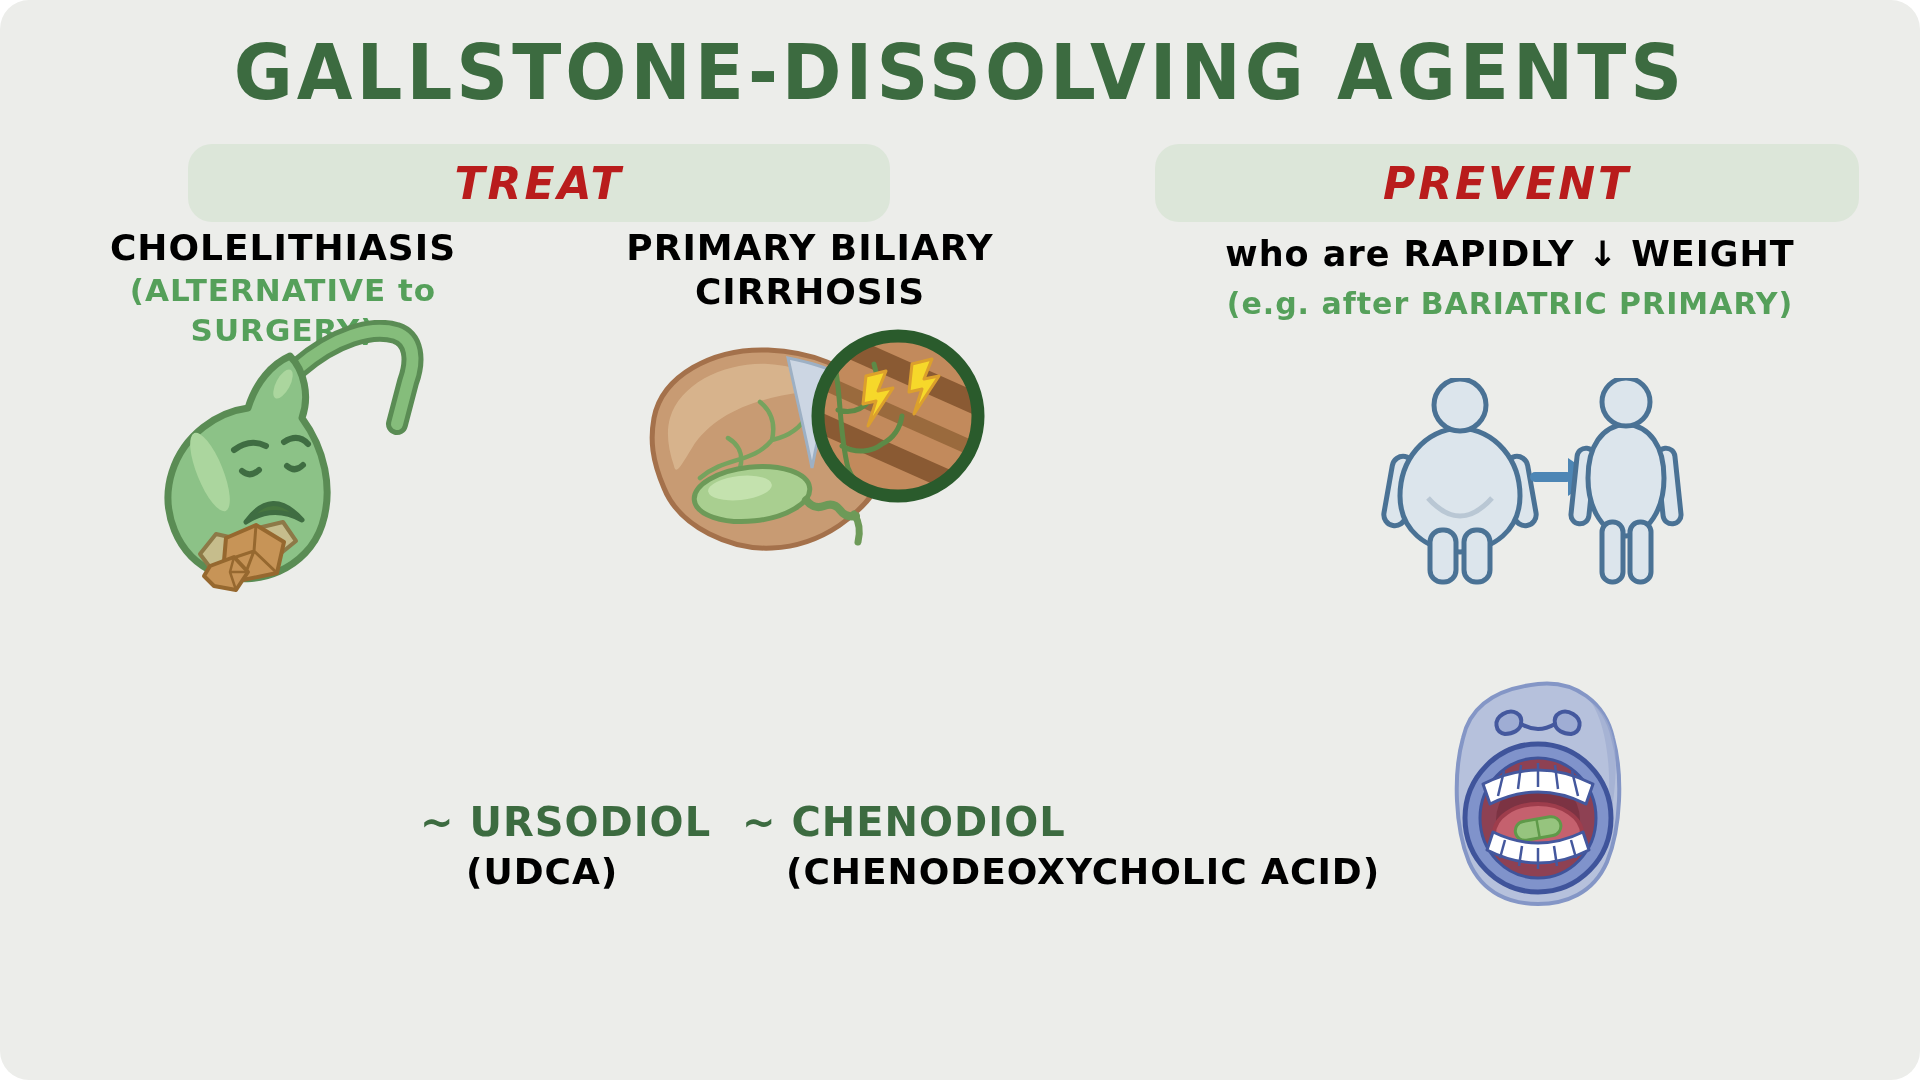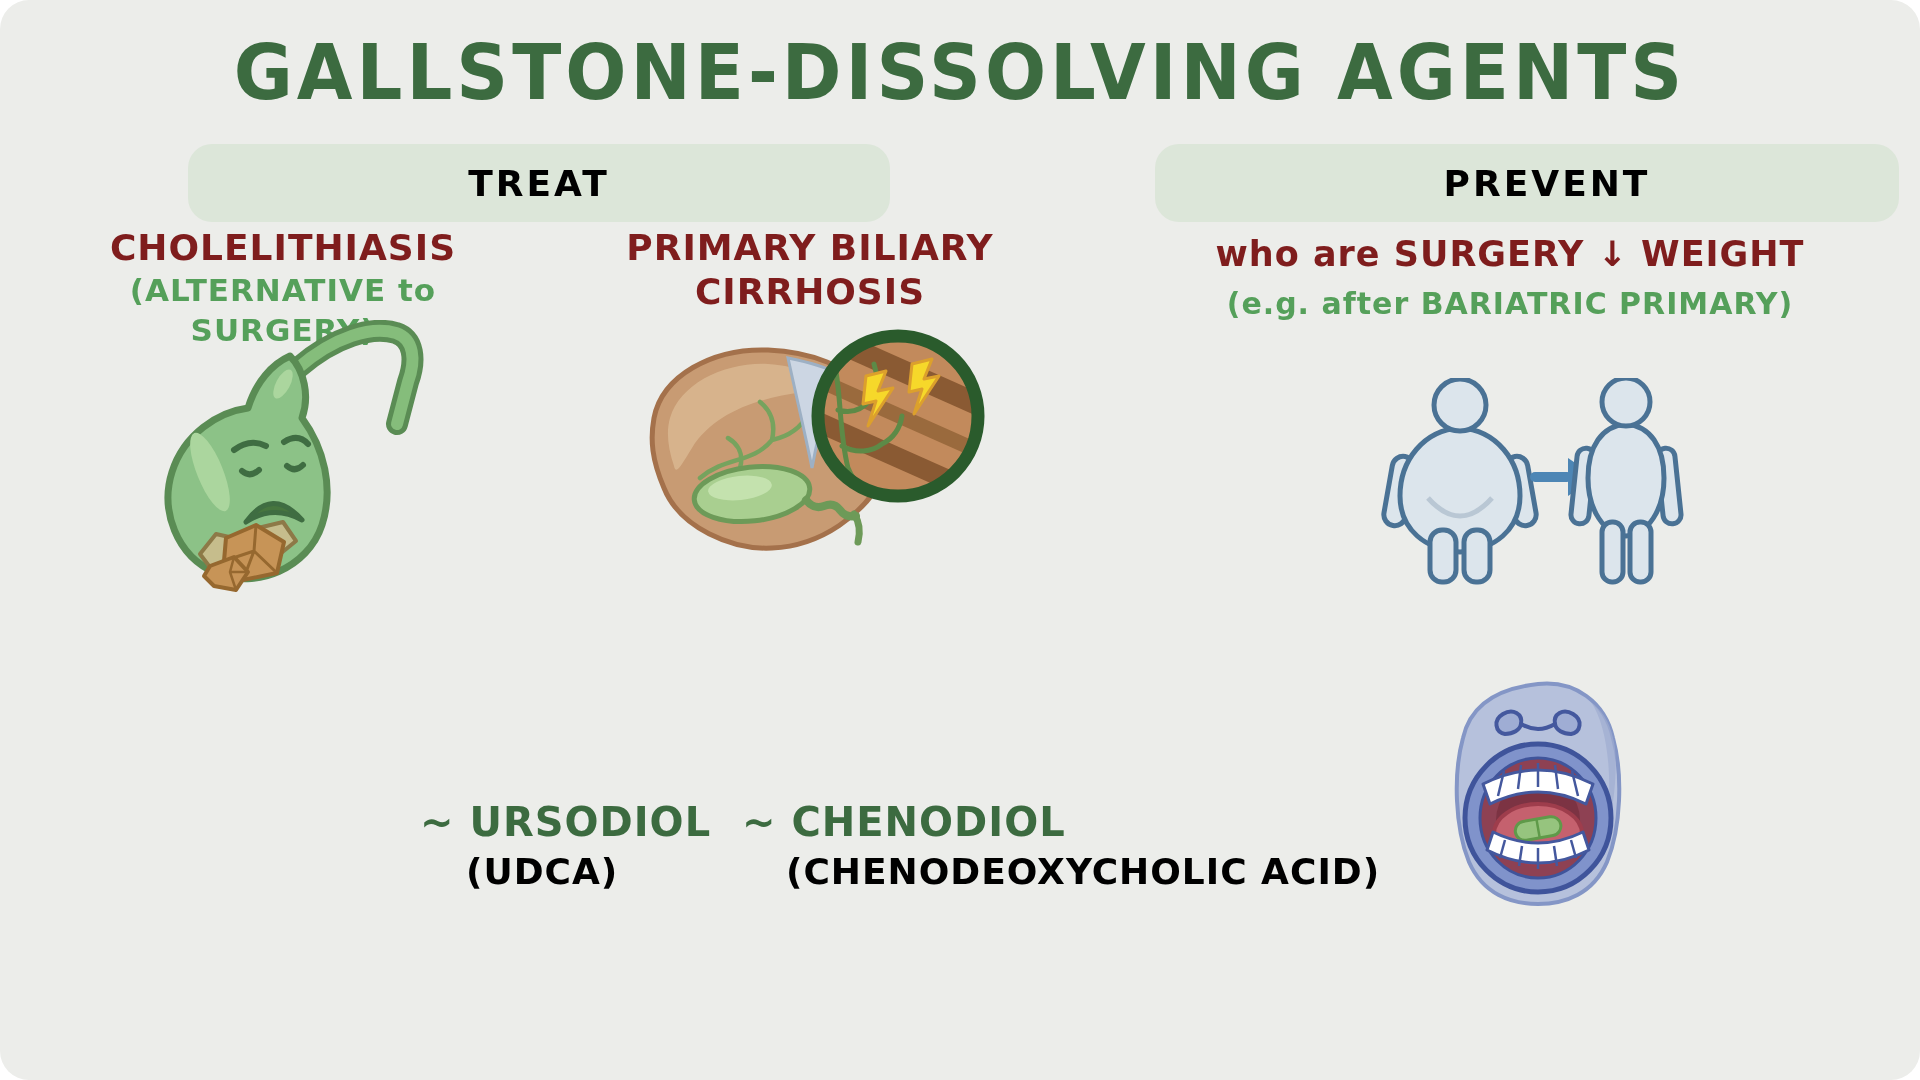--- a/index.html
+++ b/index.html
@@ -19,27 +19,27 @@
     font-size:72px;font-weight:bold;letter-spacing:4px;
     color:#3c6b40;
     transform:scaleY(1.06);
   }
   .banner{
     position:absolute;height:78px;
     background:#dce6d9;border-radius:24px;
     display:flex;align-items:center;justify-content:center;
   }
   .banner span{
-    font-size:36px;font-weight:bold;letter-spacing:3px;color:#000000;
+    font-size:44px;font-weight:bold;letter-spacing:3px;color:#b91c1c;font-style:italic;
   }
   .banner-treat{left:188px;top:144px;width:702px;}
-  .banner-prevent{left:1155px;top:144px;width:704px;padding-left:40px;}
+  .banner-prevent{left:1155px;top:144px;width:704px;}
   .banner-include{left:617px;top:690px;width:692px;height:74px;}
   .col-text{position:absolute;text-align:center;}
-  .dark{color:#7f1d1d;font-weight:bold;}
+  .dark{color:#000000;font-weight:bold;}
   .mid{color:#55a05a;font-weight:bold;}
   .t-main{font-size:36px;line-height:44px;letter-spacing:1px;}
   .t-sub{font-size:31px;line-height:40px;letter-spacing:1px;}
   .p-line1{font-size:38px;line-height:46px;letter-spacing:1px;}
   .p-line2{font-size:35px;line-height:44px;letter-spacing:1px;margin-top:6px;}
   .p-line3{font-size:30px;line-height:40px;letter-spacing:1px;margin-top:8px;}
   .drug{position:absolute;text-align:left;margin-top:10px;}
   .drug-name{font-size:40px;line-height:48px;letter-spacing:1px;color:#3c6b40;font-weight:bold;}
   .drug-alt{font-size:36px;line-height:44px;letter-spacing:1px;color:#000000;font-weight:bold;margin-top:4px;}
   .illus{position:absolute;}
@@ -62,21 +62,21 @@
     <div class="dark t-main">CHOLELITHIASIS</div>
     <div class="mid t-sub">(ALTERNATIVE to SURGERY)</div>
   </div>
 
   <div class="col-text" style="left:610px;top:226px;width:400px;">
     <div class="dark t-main">PRIMARY BILIARY</div>
     <div class="dark t-main">CIRRHOSIS</div>
   </div>
 
   <div class="col-text" style="left:1140px;top:226px;width:740px;">
-    <div class="dark p-line2">who are SURGERY ↓ WEIGHT</div>
+    <div class="dark p-line2">who are RAPIDLY ↓ WEIGHT</div>
     <div class="mid p-line3">(e.g. after BARIATRIC PRIMARY)</div>
   </div>
 
   <svg class="illus" style="left:140px;top:320px;" width="320" height="290" viewBox="0 0 320 290">
     <path d="M158,48 C195,16 232,6 256,13 C274,19 276,40 268,62 L257,104" fill="none" stroke="#5a8c54" stroke-width="22" stroke-linecap="round"></path>
     <path d="M158,48 C195,16 232,6 256,13 C274,19 276,40 268,62 L257,104" fill="none" stroke="#85bd7b" stroke-width="12" stroke-linecap="round"></path>
     <path d="M150,36 C164,50 170,76 162,98 C184,128 194,168 182,205 C168,248 116,270 76,253 C36,236 20,190 32,152 C44,114 78,92 108,88 C116,62 132,44 150,36 Z" fill="#8cc287" stroke="#5a8c54" stroke-width="7" stroke-linejoin="round"></path>
     <ellipse cx="70" cy="152" rx="13" ry="42" fill="#abd69e" transform="rotate(-22 70 152)"></ellipse>
     <ellipse cx="143" cy="64" rx="7" ry="16" fill="#abd69e" transform="rotate(28 143 64)"></ellipse>
     <g fill="none" stroke="#3f6d42" stroke-linecap="round">

